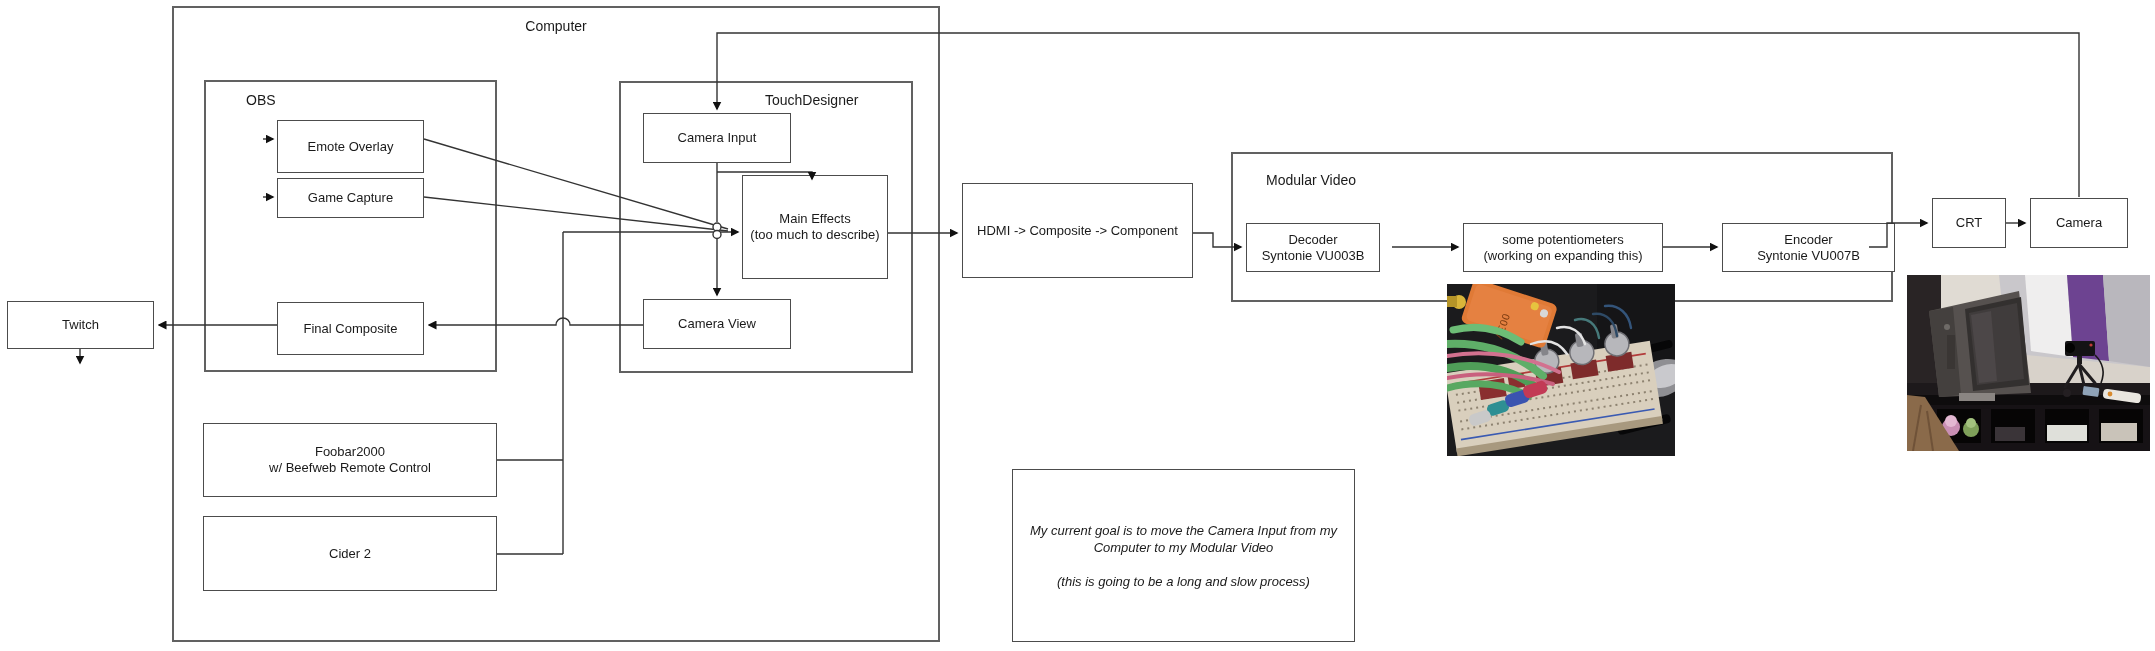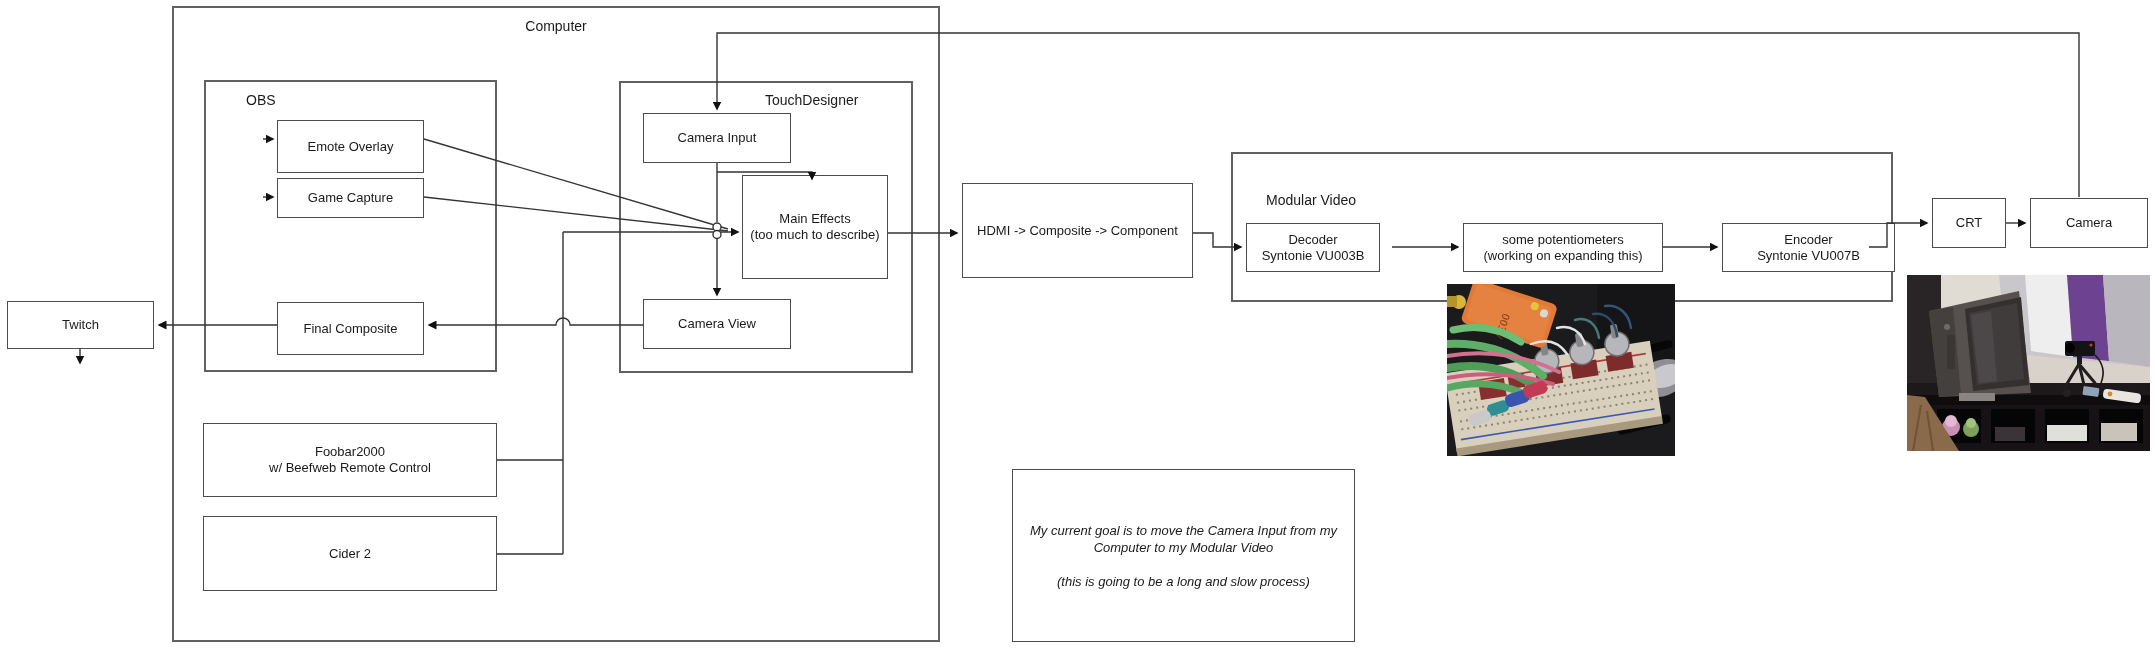--- a/index.html
+++ b/index.html
@@ -34,21 +34,21 @@
   <div class="container-box" style="left:172px;top:6px;width:768px;height:636px;"></div>
   <div class="container-label" style="left:172px;top:18px;width:768px;text-align:center;">Computer</div>
 
   <div class="container-box" style="left:204px;top:80px;width:293px;height:292px;"></div>
   <div class="container-label" style="left:246px;top:92px;">OBS</div>
 
   <div class="container-box" style="left:619px;top:81px;width:294px;height:292px;"></div>
   <div class="container-label" style="left:765px;top:92px;">TouchDesigner</div>
 
   <div class="container-box" style="left:1231px;top:152px;width:662px;height:150px;"></div>
-  <div class="container-label" style="left:1266px;top:172px;margin-top:20px;">Modular Video</div>
+  <div class="container-label" style="left:1266px;top:172px;">Modular Video</div>
 
   <div class="node" style="left:277px;top:120px;width:147px;height:53px;">
     <span>Emote Overlay</span>
   </div>
   <div class="node" style="left:277px;top:178px;width:147px;height:40px;">
     <span>Game Capture</span>
   </div>
   <div class="node" style="left:277px;top:302px;width:147px;height:53px;">
     <span>Final Composite</span>
   </div>
@@ -89,21 +89,21 @@
     <span>(working on expanding this)</span>
   </div>
   <div class="node" style="left:1722px;top:223px;width:173px;height:49px;">
     <span>Encoder</span>
     <span>Syntonie VU007B</span>
   </div>
 
   <div class="node" style="left:1932px;top:198px;width:74px;height:50px;">
     <span>CRT</span>
   </div>
-  <div class="node" style="left:2030px;top:198px;width:118px;height:50px;">
+  <div class="node" style="left:2030px;top:198px;width:98px;height:50px;">
     <span>Camera</span>
   </div>
 
   <div class="note-box" style="left:1012px;top:469px;width:343px;height:173px;">
     <span class="para">My current goal is to move the Camera Input from my Computer to my Modular Video</span>
     <span class="gap"></span>
     <span class="para">(this is going to be a long and slow process)</span>
   </div>
 
   <div class="photo" style="left:1447px;top:284px;width:228px;height:172px;">

